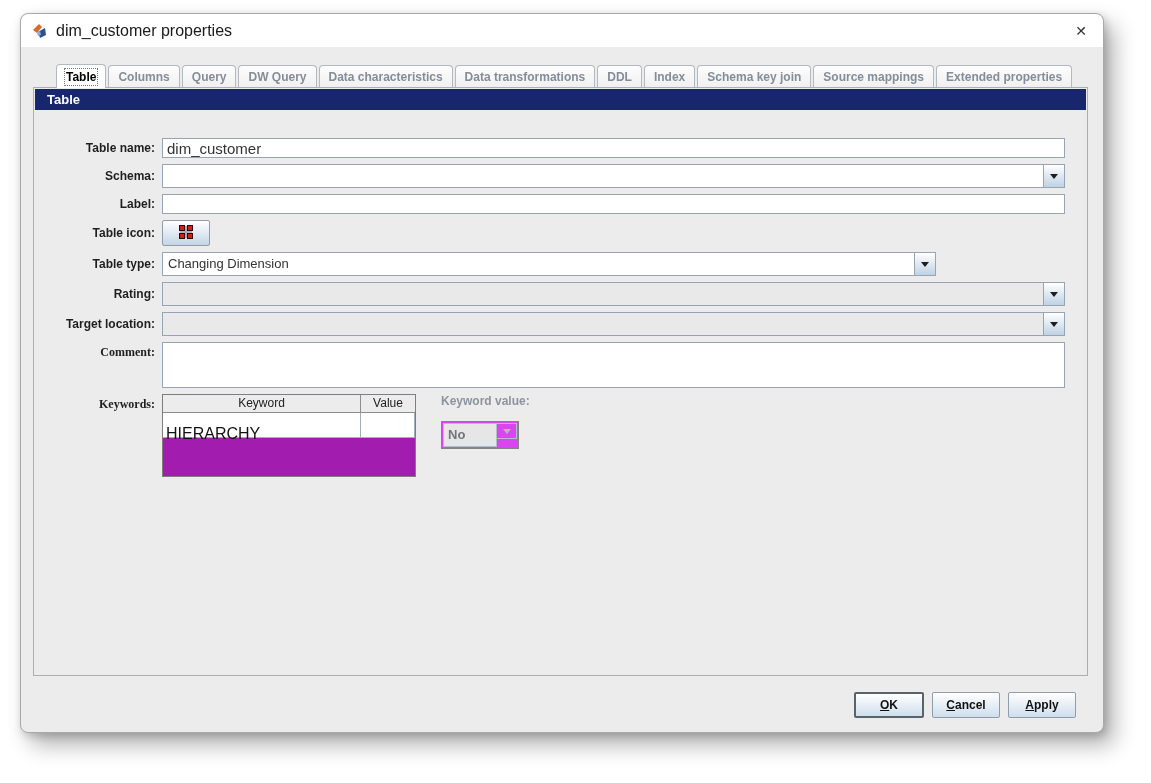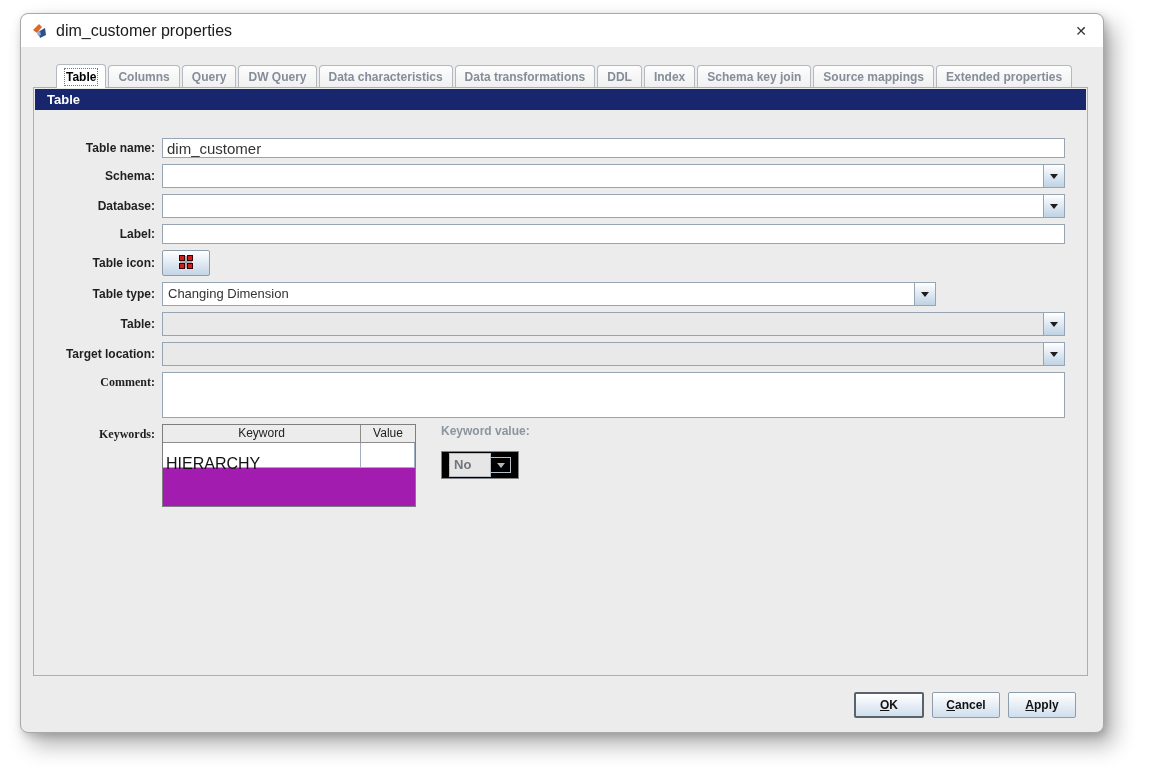--- a/index.html
+++ b/index.html
@@ -77,21 +77,21 @@
   .kw-th:last-child { border-right:none; }
   .kw-row { display:flex; }
   .kw-td { height:18px; background:#fff; border-right:1px solid #9fafbf;
            border-bottom:1px solid #9fafbf; padding:12px 3px; font-size:16px; color:#111;
            line-height:17px; }
   .c1 { width:198px; } .c2 { width:98px; flex:1; }
 
   .kw-right { margin-left:25px; }
   .dis-label { font-weight:bold; color:#8c949e; }
   .dis-combo { margin-top:13px; width:78px; height:28px; border:1px solid #838383;
-               background:#000000; display:flex; align-items:center; padding:7px; }
+               background:#d946ef; display:flex; align-items:flex-start; padding:1px; }
   .dis-field { flex:1; border:1px solid #b2bdc8; background:#e6e6e6; font-weight:bold;
                color:#70767c; font-size:13px; padding:3px 4px; line-height:16px; }
   .dis-arrow { width:20px; border:1px solid #b2bdc8; border-left:none;
                display:flex; align-items:center; justify-content:center; }
   .tri.dis { border-top-color:#aeb9c5; }
 
   
   .button-bar { position:absolute; right:27px; bottom:16px; display:flex; gap:8px; }
   .btn { min-width:68px; height:26px; padding:0 12px; border:1px solid #8e9dac; border-radius:2px;
          background:linear-gradient(#ffffff,#cfdeed); font-family:"Liberation Sans",sans-serif;
@@ -146,29 +146,20 @@
         <div class="row">
           <span class="flabel">Schema:</span>
           <div class="combo">
             <div class="combo-text"></div>
             <div class="combo-arrow">
                 <i class="tri"></i>
               </div>
           </div>
         </div>
 
-        <div class="row">
-          <span class="flabel">Database:</span>
-          <div class="combo">
-            <div class="combo-text"></div>
-            <div class="combo-arrow">
-                <i class="tri"></i>
-              </div>
-          </div>
-        </div>
 
         <div class="row">
           <span class="flabel">Label:</span>
           <input class="tfield" type="text" value="" style="">
         </div>
 
         <div class="row">
           <span class="flabel">Table icon:</span>
           <button class="icon-btn">
             <span>
@@ -188,21 +179,21 @@
           <span class="flabel">Table type:</span>
           <div class="combo narrow">
             <div class="combo-text">Changing Dimension</div>
             <div class="combo-arrow">
                 <i class="tri"></i>
               </div>
           </div>
         </div>
 
         <div class="row">
-          <span class="flabel">Table:</span>
+          <span class="flabel">Rating:</span>
           <div class="combo grayfield">
             <div class="combo-text"></div>
             <div class="combo-arrow">
                 <i class="tri"></i>
               </div>
           </div>
         </div>
 
         <div class="row">
           <span class="flabel">Target location:</span>

